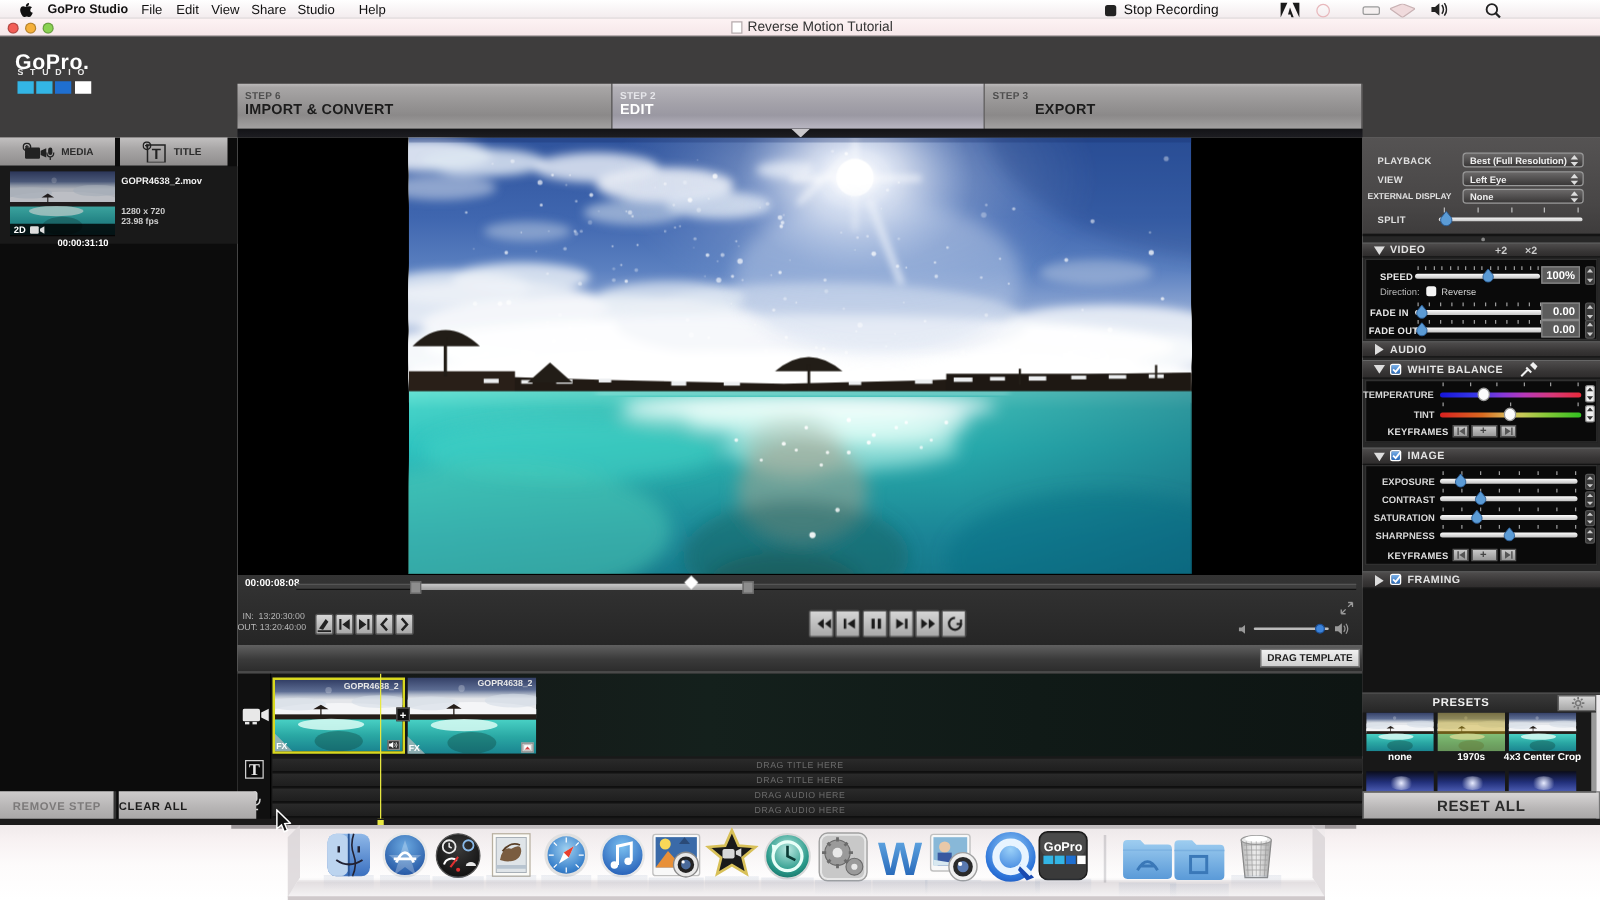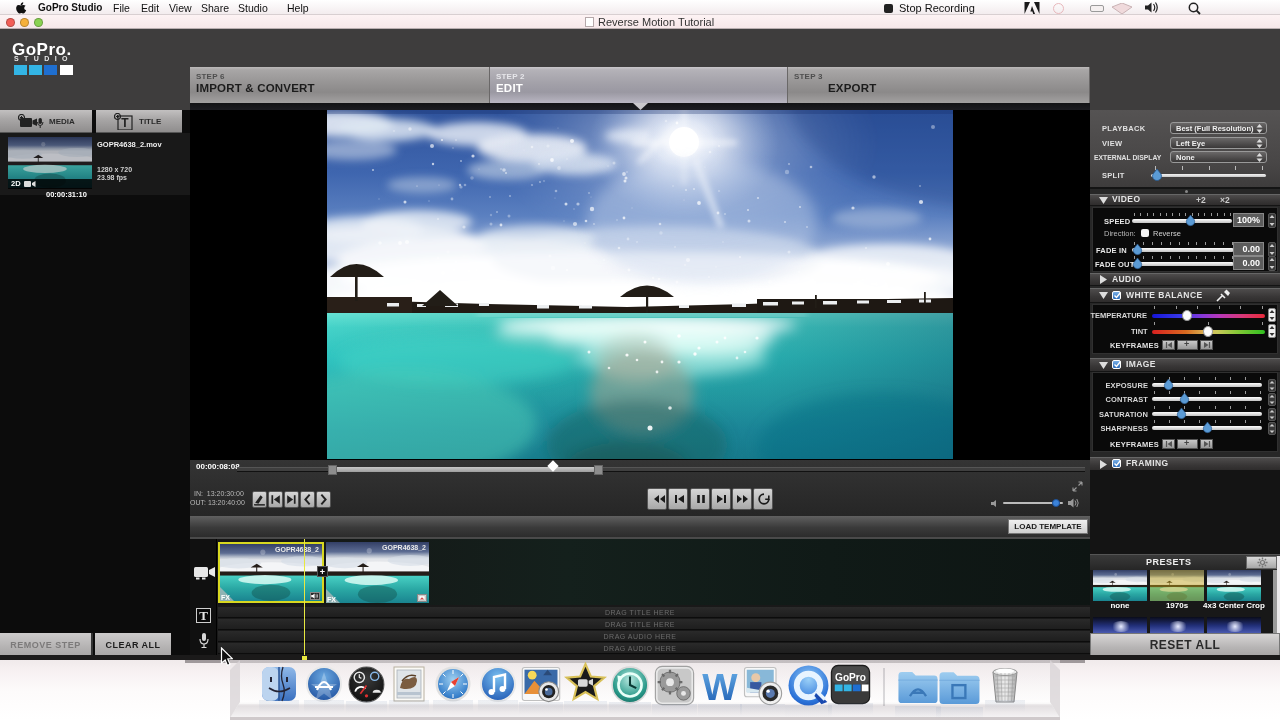--- a/index.html
+++ b/index.html
@@ -470,21 +470,21 @@
 <div class="abs" style="left:1003px;top:502px;width:60px;height:2px;background:#bbb;border-radius:1px;"></div>
 <div class="abs" style="left:1052px;top:499px;width:8px;height:8px;border-radius:50%;background:#3b82d8;border:1px solid #1c4f96;"></div>
 <svg class="abs" style="left:1068px;top:497px;" width="12" height="12" viewBox="0 0 12 12">
       <path d="M0 4 L2.5 4 L5.5 1.5 L5.5 10.5 L2.5 8 L0 8 Z" fill="#999"></path>
       <path d="M7 3.5 Q9 6 7 8.5 M8.8 2 Q11.6 6 8.8 10" stroke="#999" stroke-width="1" fill="none"></path>
     </svg>
 <svg class="abs" style="left:1072px;top:481px;" width="11" height="11" viewBox="0 0 11 11">
       <path d="M1 10 L4.5 6.5 M6.5 4.5 L10 1 M10 1 L6.5 1 M10 1 L10 4.5 M1 10 L4.5 10 M1 10 L1 6.5" stroke="#9a9a9a" stroke-width="1.1"></path>
     </svg>
 <div class="abs" style="left:190px;top:516px;width:900px;height:21px;background:linear-gradient(180deg,#606060,#3a3a3a 55%,#2c2c2c);"></div>
-<div class="abs" style="left:1008px;top:519px;width:80px;height:15px;background:linear-gradient(180deg,#f0f0f0,#cfcfcf);border:1px solid #777;text-align:center;font-size:8px;font-weight:bold;color:#1a1a1a;line-height:14px;">LOAD TEMPLATE</div>
+<div class="abs" style="left:1008px;top:519px;width:80px;height:15px;background:linear-gradient(180deg,#f0f0f0,#cfcfcf);border:1px solid #777;text-align:center;font-size:8px;font-weight:bold;color:#1a1a1a;line-height:14px;">DRAG TEMPLATE</div>
 <div class="abs" style="left:190px;top:537px;width:900px;height:122px;background:#191919;"></div>
 <div class="abs" style="left:190px;top:537px;width:900px;height:2px;background:#4a4a4a;"></div>
 <div class="abs" style="left:190px;top:539px;width:27px;height:120px;background:#101010;border-right:1px solid #000;"></div>
 <svg class="abs" style="left:194px;top:565px;" width="22" height="15" viewBox="0 0 22 15">
       <rect x="0" y="2" width="14" height="10" rx="1.5" fill="#e8e8e8"></rect>
       <path d="M15 5 L21 2 L21 12 L15 9 Z" fill="#e8e8e8"></path>
       <rect x="2" y="12.5" width="3.5" height="2" fill="#e8e8e8"></rect>
       <rect x="8" y="12.5" width="3.5" height="2" fill="#e8e8e8"></rect>
     </svg>
 <div class="abs" style="left:196px;top:608px;width:15px;height:15px;border:1px solid #cfcfcf;background:#0a0a0a;color:#e8e8e8;font-weight:bold;font-size:13px;text-align:center;line-height:14px;font-family:'Liberation Serif',serif;">T</div>
@@ -628,21 +628,21 @@
 <div class="abs b" style="left:97px;top:166px;font-size:7px;color:#cfcfcf;">1280 x 720</div>
 <div class="abs b" style="left:97px;top:174px;font-size:7px;color:#cfcfcf;">23.98 fps</div>
 <div class="abs" style="left:8px;top:179px;width:84px;height:10px;background:rgba(0,0,0,.82);"></div>
 <div class="abs b" style="left:11px;top:179px;font-size:7.5px;color:#fff;">2D</div>
 <svg class="abs" style="left:24px;top:180px;" width="12" height="8" viewBox="0 0 12 8">
       <rect x="0" y="1" width="7" height="6" rx="1" fill="#ddd"></rect>
       <path d="M8 3 L11.5 1 L11.5 7 L8 5 Z" fill="#ddd"></path>
     </svg>
 <div class="abs b" style="left:46px;top:190px;font-size:7.5px;color:#fff;">00:00:31:10</div>
 <div class="abs" style="left:0;top:633px;width:93px;height:25px;background:linear-gradient(180deg,#cdcbcb,#b3b1b1 60%,#a5a3a3);border-right:2px solid #333;text-align:center;font-size:9px;font-weight:bold;color:#7c7a7a;line-height:25px;letter-spacing:0.5px;">REMOVE STEP</div>
-<div class="abs" style="left:95px;top:633px;width:76px;height:25px;background:linear-gradient(180deg,#cdcbcb,#b3b1b1 60%,#a5a3a3);text-align:center;font-size:9px;font-weight:bold;color:#1c1c1c;line-height:25px;letter-spacing:0.5px;">CLEAR ALL</div>
+<div class="abs" style="left:95px;top:633px;width:110px;height:25px;background:linear-gradient(180deg,#cdcbcb,#b3b1b1 60%,#a5a3a3);text-align:left;font-size:9px;font-weight:bold;color:#1c1c1c;line-height:25px;letter-spacing:0.5px;">CLEAR ALL</div>
 <div class="abs" style="left:1090px;top:110px;width:190px;height:549px;background:#272727;"></div><div class="abs" style="left:1090px;top:110px;width:190px;height:77px;background:linear-gradient(180deg,#555353,#484646 70%,#3e3c3c);"></div><div class="abs" style="left:1102px;top:124px;font-size:7.5px;font-weight:bold;color:#e0e0e0;letter-spacing:0.3px;">PLAYBACK</div><div class="abs" style="left:1102px;top:139px;font-size:7.5px;font-weight:bold;color:#e0e0e0;letter-spacing:0.3px;">VIEW</div><div class="abs" style="left:1094px;top:154px;font-size:6.8px;font-weight:bold;color:#e0e0e0;letter-spacing:0;">EXTERNAL DISPLAY</div><div class="abs" style="left:1102px;top:171px;font-size:7.5px;font-weight:bold;color:#e0e0e0;letter-spacing:0.3px;">SPLIT</div><div style="left:1170px;top:122px;position:absolute;width:97px;height:12px;background:linear-gradient(180deg,#6a6868,#3a3838);border:1px solid #999;border-radius:3px;color:#f0f0f0;font-size:7.5px;font-weight:bold;padding-left:5px;line-height:11px;">Best (Full Resolution)</div><svg class="abs" style="left:1256px;top:124px;" width="7" height="9" viewBox="0 0 7 9">
       <path d="M3.5 0 L6.5 3.5 L0.5 3.5 Z" fill="#ddd"></path>
       <path d="M3.5 9 L6.5 5.5 L0.5 5.5 Z" fill="#ddd"></path>
     </svg><div style="left:1170px;top:137px;position:absolute;width:97px;height:12px;background:linear-gradient(180deg,#6a6868,#3a3838);border:1px solid #999;border-radius:3px;color:#f0f0f0;font-size:7.5px;font-weight:bold;padding-left:5px;line-height:11px;">Left Eye</div><svg class="abs" style="left:1256px;top:139px;" width="7" height="9" viewBox="0 0 7 9">
       <path d="M3.5 0 L6.5 3.5 L0.5 3.5 Z" fill="#ddd"></path>
       <path d="M3.5 9 L6.5 5.5 L0.5 5.5 Z" fill="#ddd"></path>
     </svg><div style="left:1170px;top:151px;position:absolute;width:97px;height:12px;background:linear-gradient(180deg,#6a6868,#3a3838);border:1px solid #999;border-radius:3px;color:#f0f0f0;font-size:7.5px;font-weight:bold;padding-left:5px;line-height:11px;">None</div><svg class="abs" style="left:1256px;top:153px;" width="7" height="9" viewBox="0 0 7 9">
       <path d="M3.5 0 L6.5 3.5 L0.5 3.5 Z" fill="#ddd"></path>
       <path d="M3.5 9 L6.5 5.5 L0.5 5.5 Z" fill="#ddd"></path>
     </svg><div class="abs" style="left:1151px;top:174px;width:115px;height:3px;background:linear-gradient(180deg,#f4f4f4,#c8c8c8);border-radius:2px;"></div><div class="abs" style="left:1155px;top:166px;width:1px;height:4px;background:#bbb;"></div><div class="abs" style="left:1182px;top:166px;width:1px;height:4px;background:#bbb;"></div><div class="abs" style="left:1209px;top:166px;width:1px;height:4px;background:#bbb;"></div><div class="abs" style="left:1235px;top:166px;width:1px;height:4px;background:#bbb;"></div><div class="abs" style="left:1262px;top:166px;width:1px;height:4px;background:#bbb;"></div><svg class="abs" style="left:1151px;top:169px;" width="12" height="13" viewBox="0 0 12 13">

